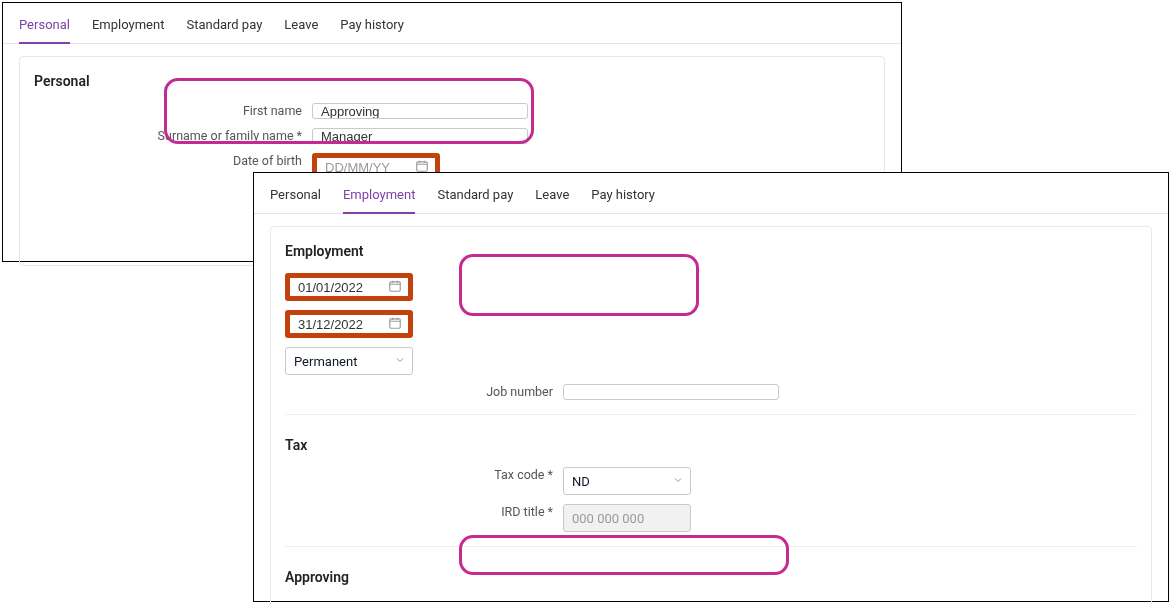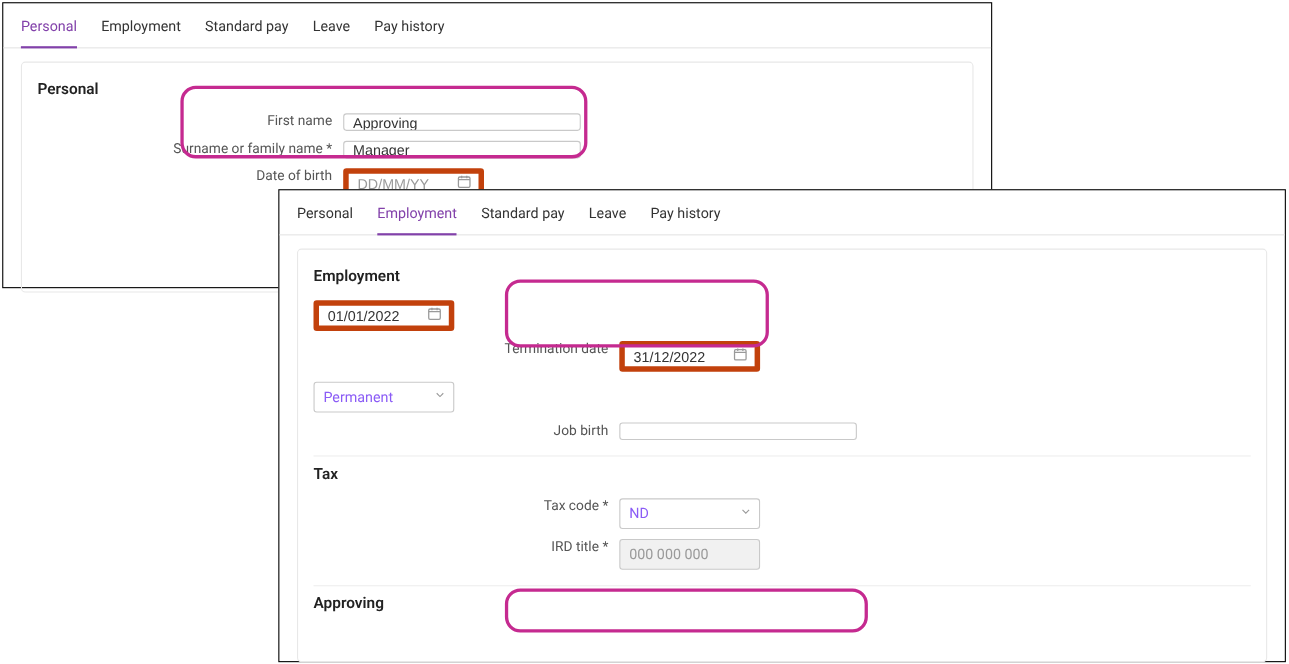--- a/index.html
+++ b/index.html
@@ -57,21 +57,21 @@
     .section-title {
       font-size: 14px;
       font-weight: 600;
       color: #222;
       margin-bottom: 14px;
     }
     .subsection-title {
       font-size: 14px;
       font-weight: 600;
       color: #222;
-      margin: 8px 0 14px 0;
+      margin: 22px 0 14px 0;
     }
     .field-row {
       display: flex;
       align-items: flex-start;
       margin-bottom: 9px;
     }
     .field-label {
       width: 278px;
       text-align: right;
       padding-right: 10px;
@@ -98,21 +98,21 @@
     .date-group input {
       border:none; outline:none; width:90px; font-size:13px; color:#333; background:transparent;
     }
     .date-group input::placeholder{color:#9a9a9a;}
     .date-group .cal { margin-left:auto; color:#9a9a9a; }
     .select-group {
       height:28px; border:1px solid #c9c9c9; border-radius:3px;
       display:flex; align-items:center; padding:0 6px 0 8px; background:#fff;
     }
     .select-group.w-small{ width:128px; }
-    .select-group .val { font-size:13px; color:#8b5cf6; }
+    .select-group .val { font-size:13px; color:#0f172a; }
     .select-group .chev { margin-left:auto; color:#9a9a9a; }
     .readonly-box {
       width:128px; height:28px; border:1px solid #c9c9c9; border-radius:3px;
       background:#f1f1f1; display:flex; align-items:center; padding:12px 8px;
       color:#9a9a9a; font-size:13px;
     }
     .text-input::placeholder{ color:#9a9a9a; }
     .highlight {
       position: absolute;
       border: 3px solid #c52a90;
@@ -192,21 +192,20 @@
           <span class="cal">
             <svg width="14" height="14" viewBox="0 0 24 24" fill="none" stroke="currentColor" stroke-width="2">
                 <rect x="3" y="5" width="18" height="16" rx="2"></rect>
                 <path d="M3 9h18M8 3v4M16 3v4"></path>
               </svg>
           </span>
         </div>
       </div>
 
       <div class="field-row">
-        <div class="field-label">Termination date</div>
         <div class="date-group">
           <input value="31/12/2022" style="">
           <span class="cal">
             <svg width="14" height="14" viewBox="0 0 24 24" fill="none" stroke="currentColor" stroke-width="2">
                 <rect x="3" y="5" width="18" height="16" rx="2"></rect>
                 <path d="M3 9h18M8 3v4M16 3v4"></path>
               </svg>
           </span>
         </div>
       </div>
@@ -216,21 +215,21 @@
           <span class="val">Permanent</span>
           <span class="chev">
             <svg width="12" height="12" viewBox="0 0 24 24" fill="none" stroke="currentColor" stroke-width="2">
                 <path d="M6 9l6 6 6-6"></path>
               </svg>
           </span>
         </div>
       </div>
 
       <div class="field-row">
-        <div class="field-label">Job birth</div>
+        <div class="field-label">Job number</div>
         <input class="text-input" style="width: 216px;" value="">
       </div>
 
       <hr class="divider">
 
       <div class="subsection-title">Tax</div>
 
       <div class="field-row">
         <div class="field-label req">Tax code</div>
         <div class="select-group w-small">

